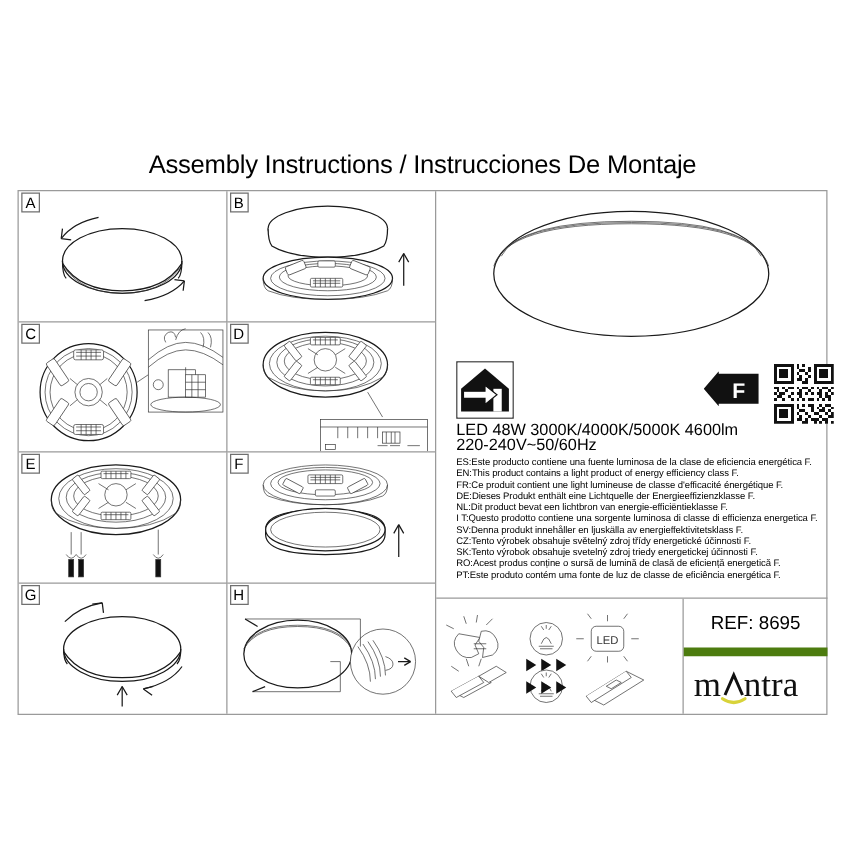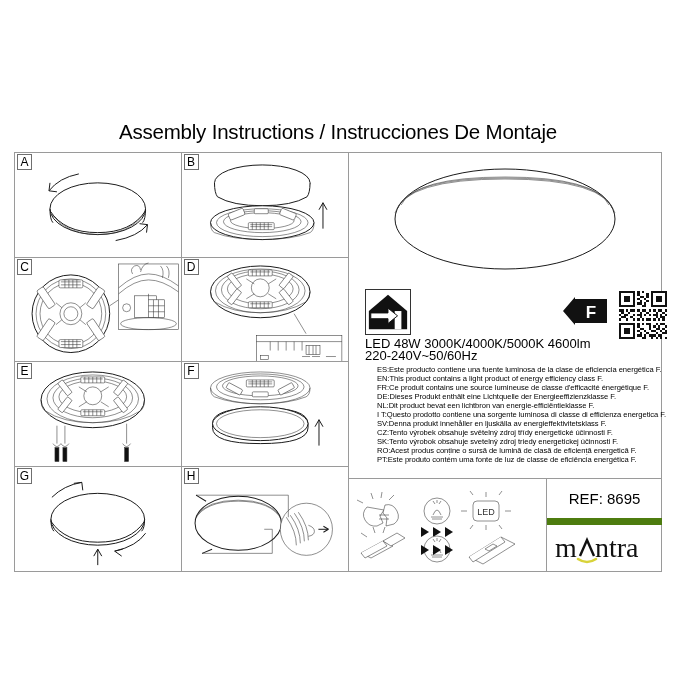--- a/index.html
+++ b/index.html
@@ -149,21 +149,21 @@
   #lang-lines {
     position: absolute;
     left: 16px;
     top: 85px;
     width: 300px;
     font-size: 7.6px;
     line-height: 8.95px;
     letter-spacing: -0.05px;
     white-space: nowrap;
   }
-  #lang-lines div { white-space: nowrap; margin-left: 12px; }
+  #lang-lines div { white-space: nowrap; }
 
   
   #bottom-right {
     position: absolute;
     left: 0;
     top: 325px;
     width: 313px;
     height: 93px;
     border-top: 1px solid #9a9a9a;
     box-sizing: border-box;
@@ -466,21 +466,21 @@
         </div>
 
         <div id="spec-lines">
           <div>LED 48W 3000K/4000K/5000K 4600lm</div>
           <div>220-240V~50/60Hz</div>
         </div>
 
         <div id="lang-lines">
           <div>ES:Este producto contiene una fuente luminosa de la clase de eficiencia energética F.</div>
           <div>EN:This product contains a light product of energy efficiency class F.</div>
-          <div>FR:Ce produit contains une source lumineuse de classe d'efficacité énergétique F.</div>
+          <div>FR:Ce produit contient une light lumineuse de classe d'efficacité énergétique F.</div>
           <div>DE:Dieses Produkt enthält eine Lichtquelle der Energieeffizienzklasse F.</div>
           <div>NL:Dit product bevat een lichtbron van energie-efficiëntieklasse F.</div>
           <div>I T:Questo prodotto contiene una sorgente luminosa di classe di efficienza energetica F.</div>
           <div>SV:Denna produkt innehåller en ljuskälla av energieffektivitetsklass F.</div>
           <div>CZ:Tento výrobek obsahuje světelný zdroj třídy energetické účinnosti F.</div>
           <div>SK:Tento výrobok obsahuje svetelný zdroj triedy energetickej účinnosti F.</div>
           <div>RO:Acest produs conține o sursă de lumină de clasă de eficiență energetică F.</div>
           <div>PT:Este produto contém uma fonte de luz de classe de eficiência energética F.</div>
         </div>
       </div>

